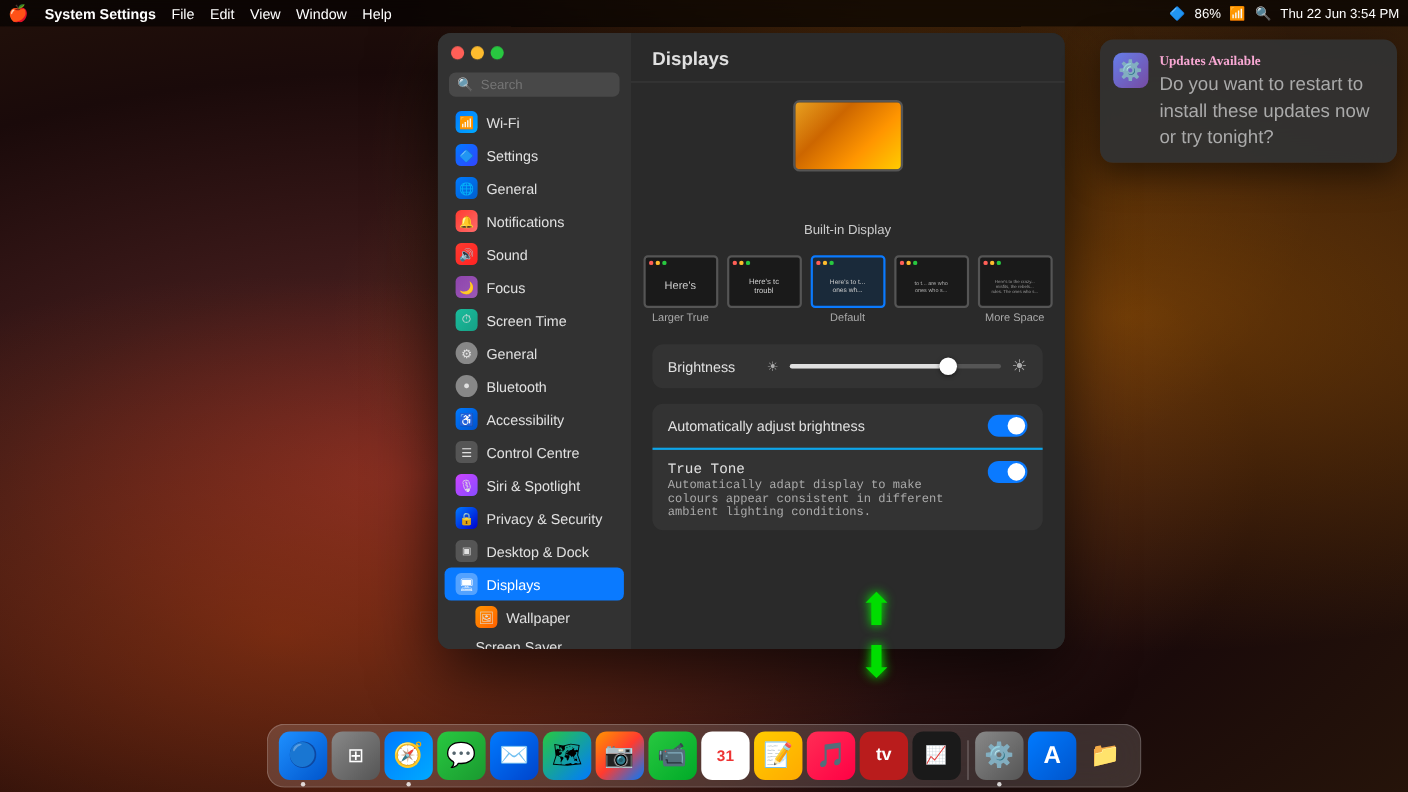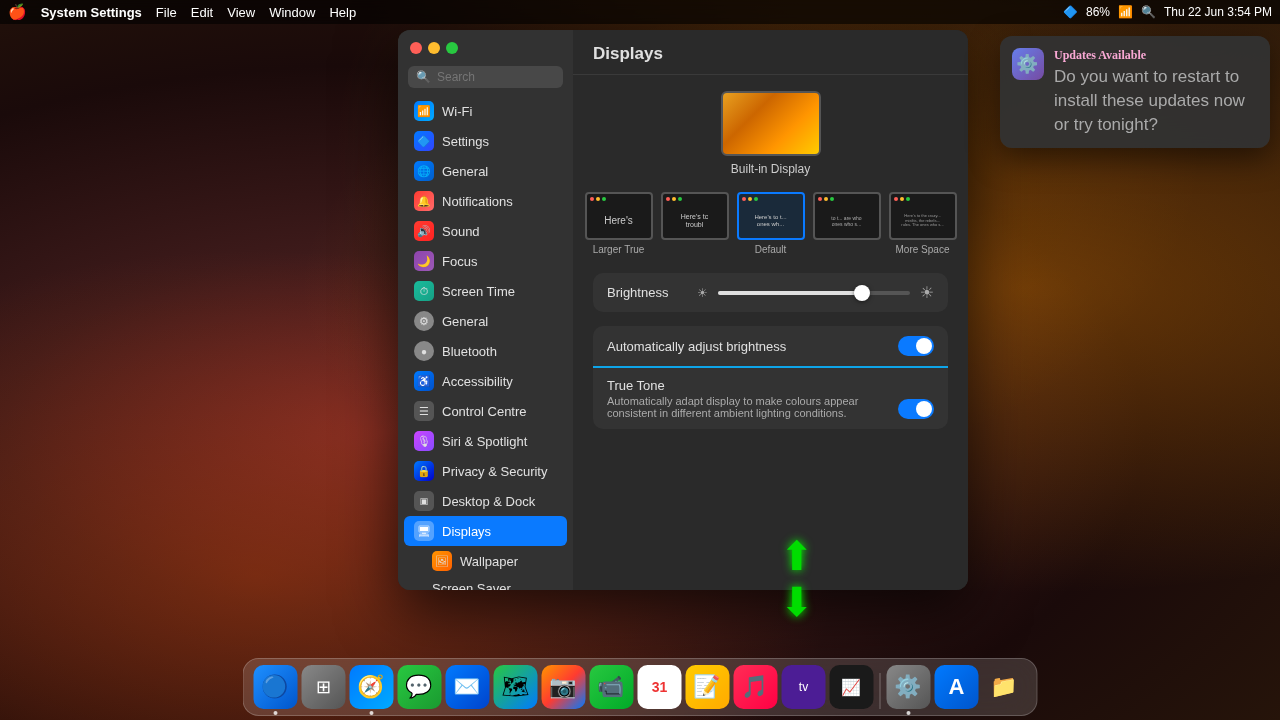--- a/index.html
+++ b/index.html
@@ -196,20 +196,21 @@
     }
     #displays-content::-webkit-scrollbar { width: 6px; }
     #displays-content::-webkit-scrollbar-thumb { background: #555; border-radius: 3px; }
 
     
     .display-preview {
       display: flex;
       flex-direction: column;
       align-items: center;
       margin-bottom: 16px;
+      gap: 40px;
     }
     .display-thumbnail {
       width: 100px;
       height: 65px;
       border-radius: 6px;
       background: linear-gradient(135deg, #e8a020, #cc6600, #ff9500, #ffcc00);
       border: 2px solid #555;
       margin-bottom: 6px;
     }
     .display-label {
@@ -722,21 +723,21 @@
       </div>
 
       <div class="settings-section">
         <div class="settings-row">
           <span class="settings-row-label">Automatically adjust brightness</span>
           <div class="toggle on">
             <div class="toggle-knob"></div>
           </div>
         </div>
         <div class="settings-row" style="flex-direction:column; align-items:flex-start; padding: 10px 14px;">
-          <div style="display:flex; width:100%; align-items:flex-end;">
+          <div style="display:flex; width:100%; align-items:flex-start;font-family:Liberation Mono, monospace;">
             <div style="flex:1;">
               <div class="settings-row-label">True Tone</div>
               <div class="settings-row-sublabel">Automatically adapt display to make colours appear consistent in different ambient lighting conditions.</div>
             </div>
             <div class="toggle on" style="margin-left:10px;">
               <div class="toggle-knob"></div>
             </div>
           </div>
         </div>
       </div>
@@ -778,21 +779,21 @@
   <div class="dock-item di-facetime" title="FaceTime">
     <span style="font-size:22px;">📹</span>
   </div>
   <div class="dock-item di-calendar" title="Calendar" style="background:white; color:#e33; font-weight:bold; font-size:14px;">31</div>
   <div class="dock-item di-notes" title="Notes">
     <span style="font-size:22px;">📝</span>
   </div>
   <div class="dock-item di-music" title="Music">
     <span style="font-size:22px;">🎵</span>
   </div>
-  <div class="dock-item" title="Apple TV" style="background:#4c1d95; color:white; font-size:12px; font-weight:400;">tv</div>
+  <div class="dock-item" title="Apple TV" style="background:#b91c1c; color:white; font-size:16px; font-weight:700;">tv</div>
   <div class="dock-item" title="Stocks" style="background:#1a1a1a; color:#28c840; font-size:16px;">📈</div>
   <div class="dock-separator"></div>
   <div class="dock-item" title="System Settings" style="background:linear-gradient(135deg,#888,#555);">
     <span style="font-size:22px;">⚙️</span>
     <div class="dock-dot"></div>
   </div>
   <div class="dock-item" title="App Store" style="background:linear-gradient(135deg,#007aff,#0055cc); color:white; font-size:22px; font-weight:bold;">A</div>
   <div class="dock-item" title="Files">
     <span style="font-size:22px;">📁</span>
   </div>

